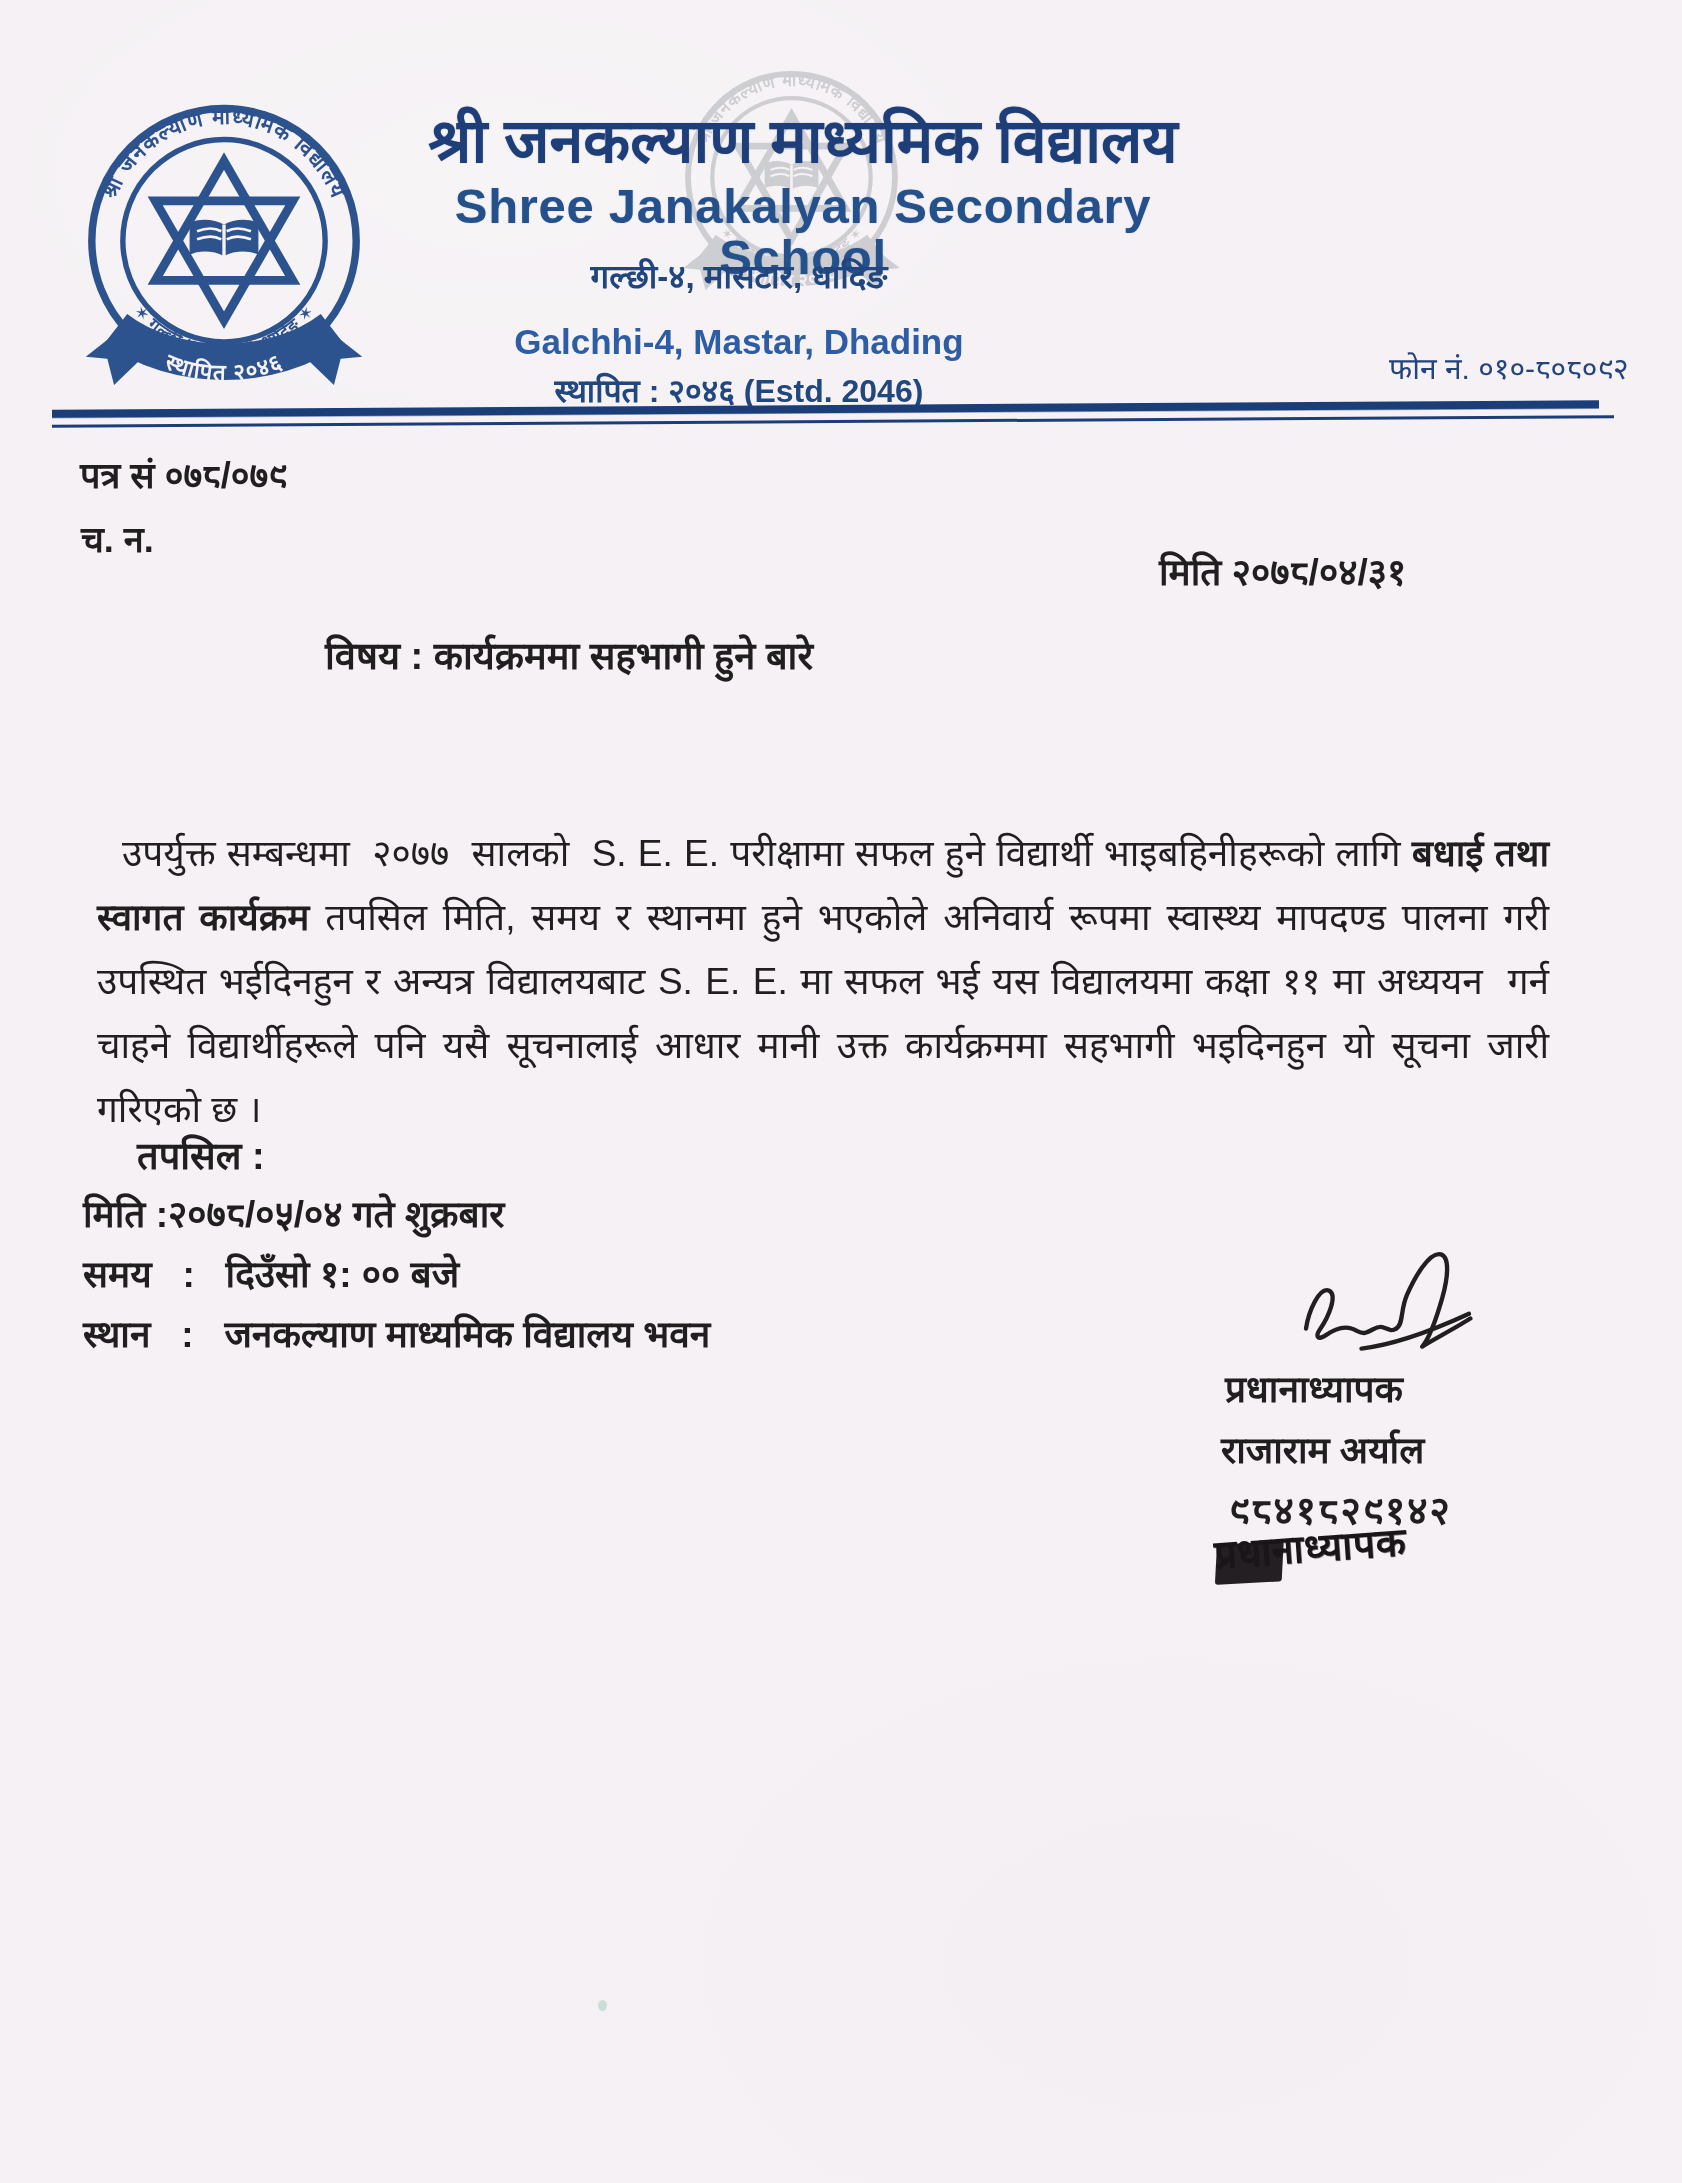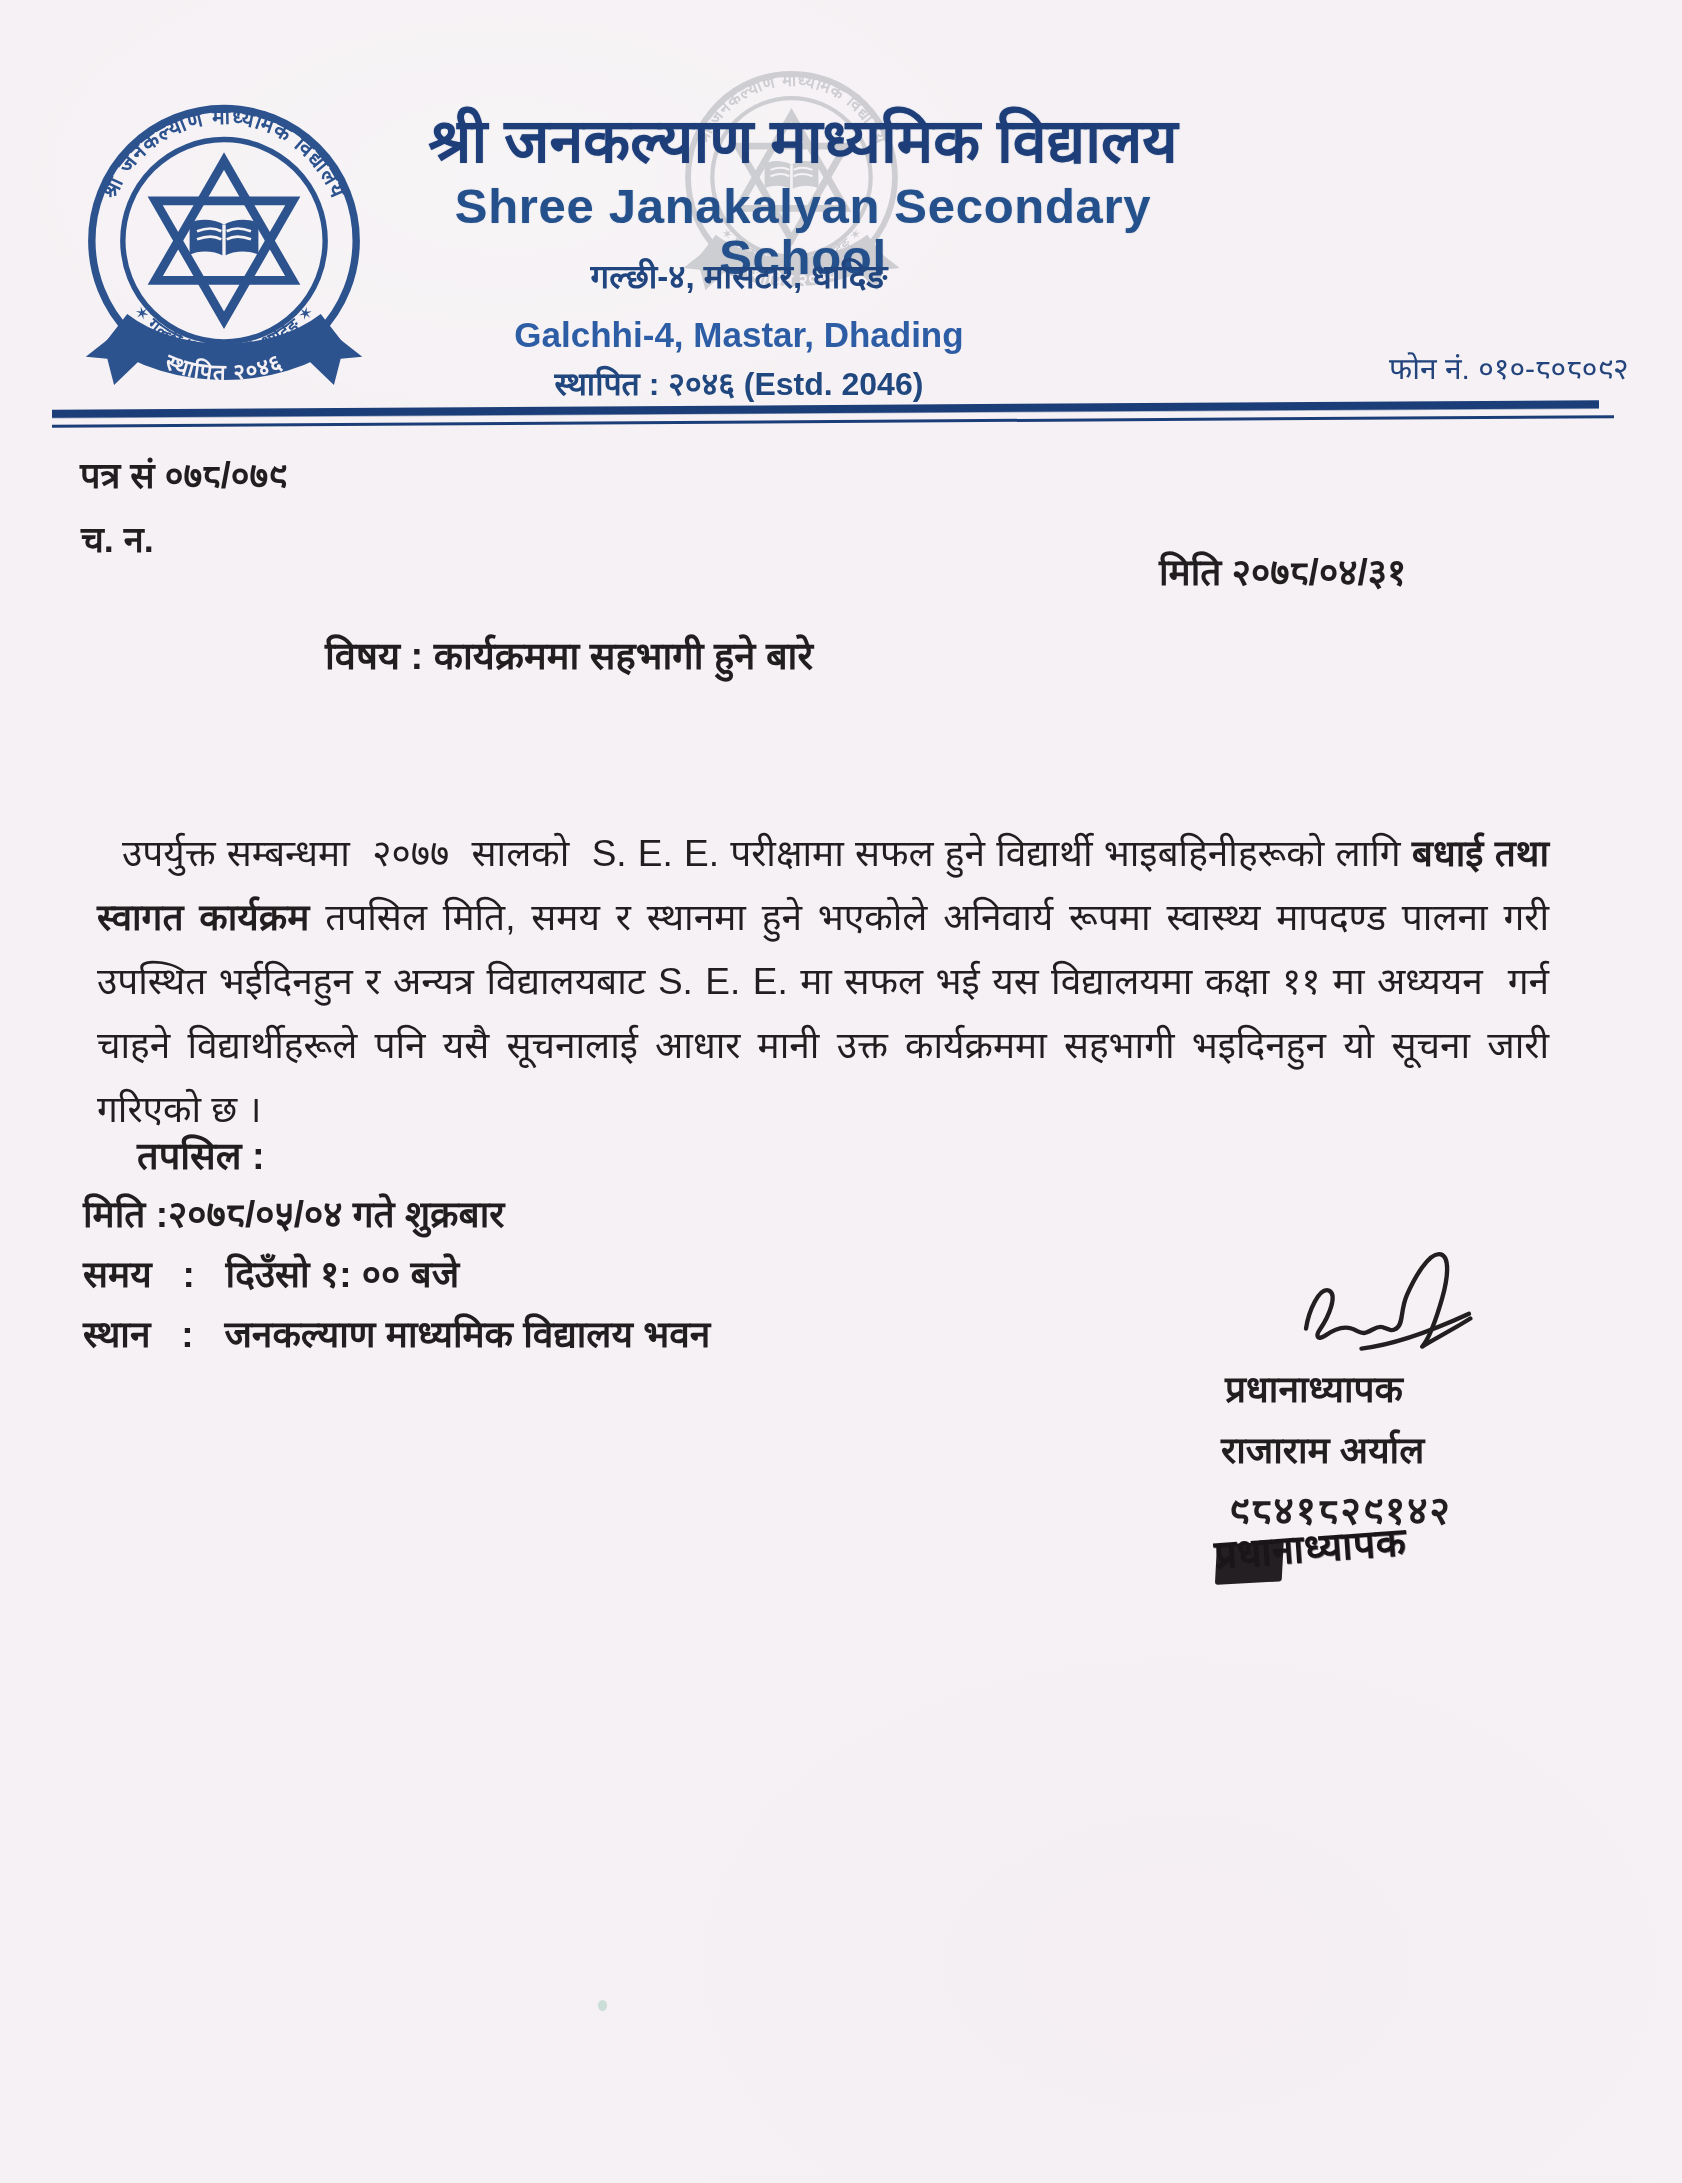--- a/index.html
+++ b/index.html
@@ -30,21 +30,21 @@
   .np-title{
     font-size:61px;font-weight:bold;color:#1d3e79;line-height:1.2;
     text-shadow:0 0 1.3px rgba(29,62,121,.35);
   }
   .en-title{
     font-size:49px;font-weight:bold;color:#24508c;line-height:1.05;margin-top:2.7px;
     letter-spacing:0.7px;text-shadow:0 0 1.3px rgba(36,80,140,.3);
   }
   .head-sub{position:absolute;left:306px;top:252px;width:866px;text-align:center;z-index:3;}
   .addr-np{font-size:33px;font-weight:bold;color:#20457f;line-height:1.5;}
-  .addr-en{font-size:35px;font-weight:600;color:#2d5da4;line-height:1.35;margin-top:9px;}
+  .addr-en{font-size:35px;font-weight:600;color:#2d5da4;line-height:1.35;margin-top:16px;}
   .estd{font-size:32px;font-weight:bold;color:#21477f;line-height:1.3;margin-top:6.7px;}
   .phone{
     position:absolute;left:1389px;top:347px;width:280px;z-index:3;
     font-size:30px;font-weight:normal;color:#23447c;white-space:nowrap;
   }
   .rule1{position:absolute;left:52px;top:405px;width:1547px;height:8px;background:#1c3e78;
     transform:rotate(-0.35deg);z-index:3;box-shadow:0 0.7px 0 rgba(28,62,120,.4);}
   .rule2{position:absolute;left:52px;top:420px;width:1562px;height:3.3px;background:#1c3e78;
     transform:rotate(-0.35deg);z-index:3;}
 

